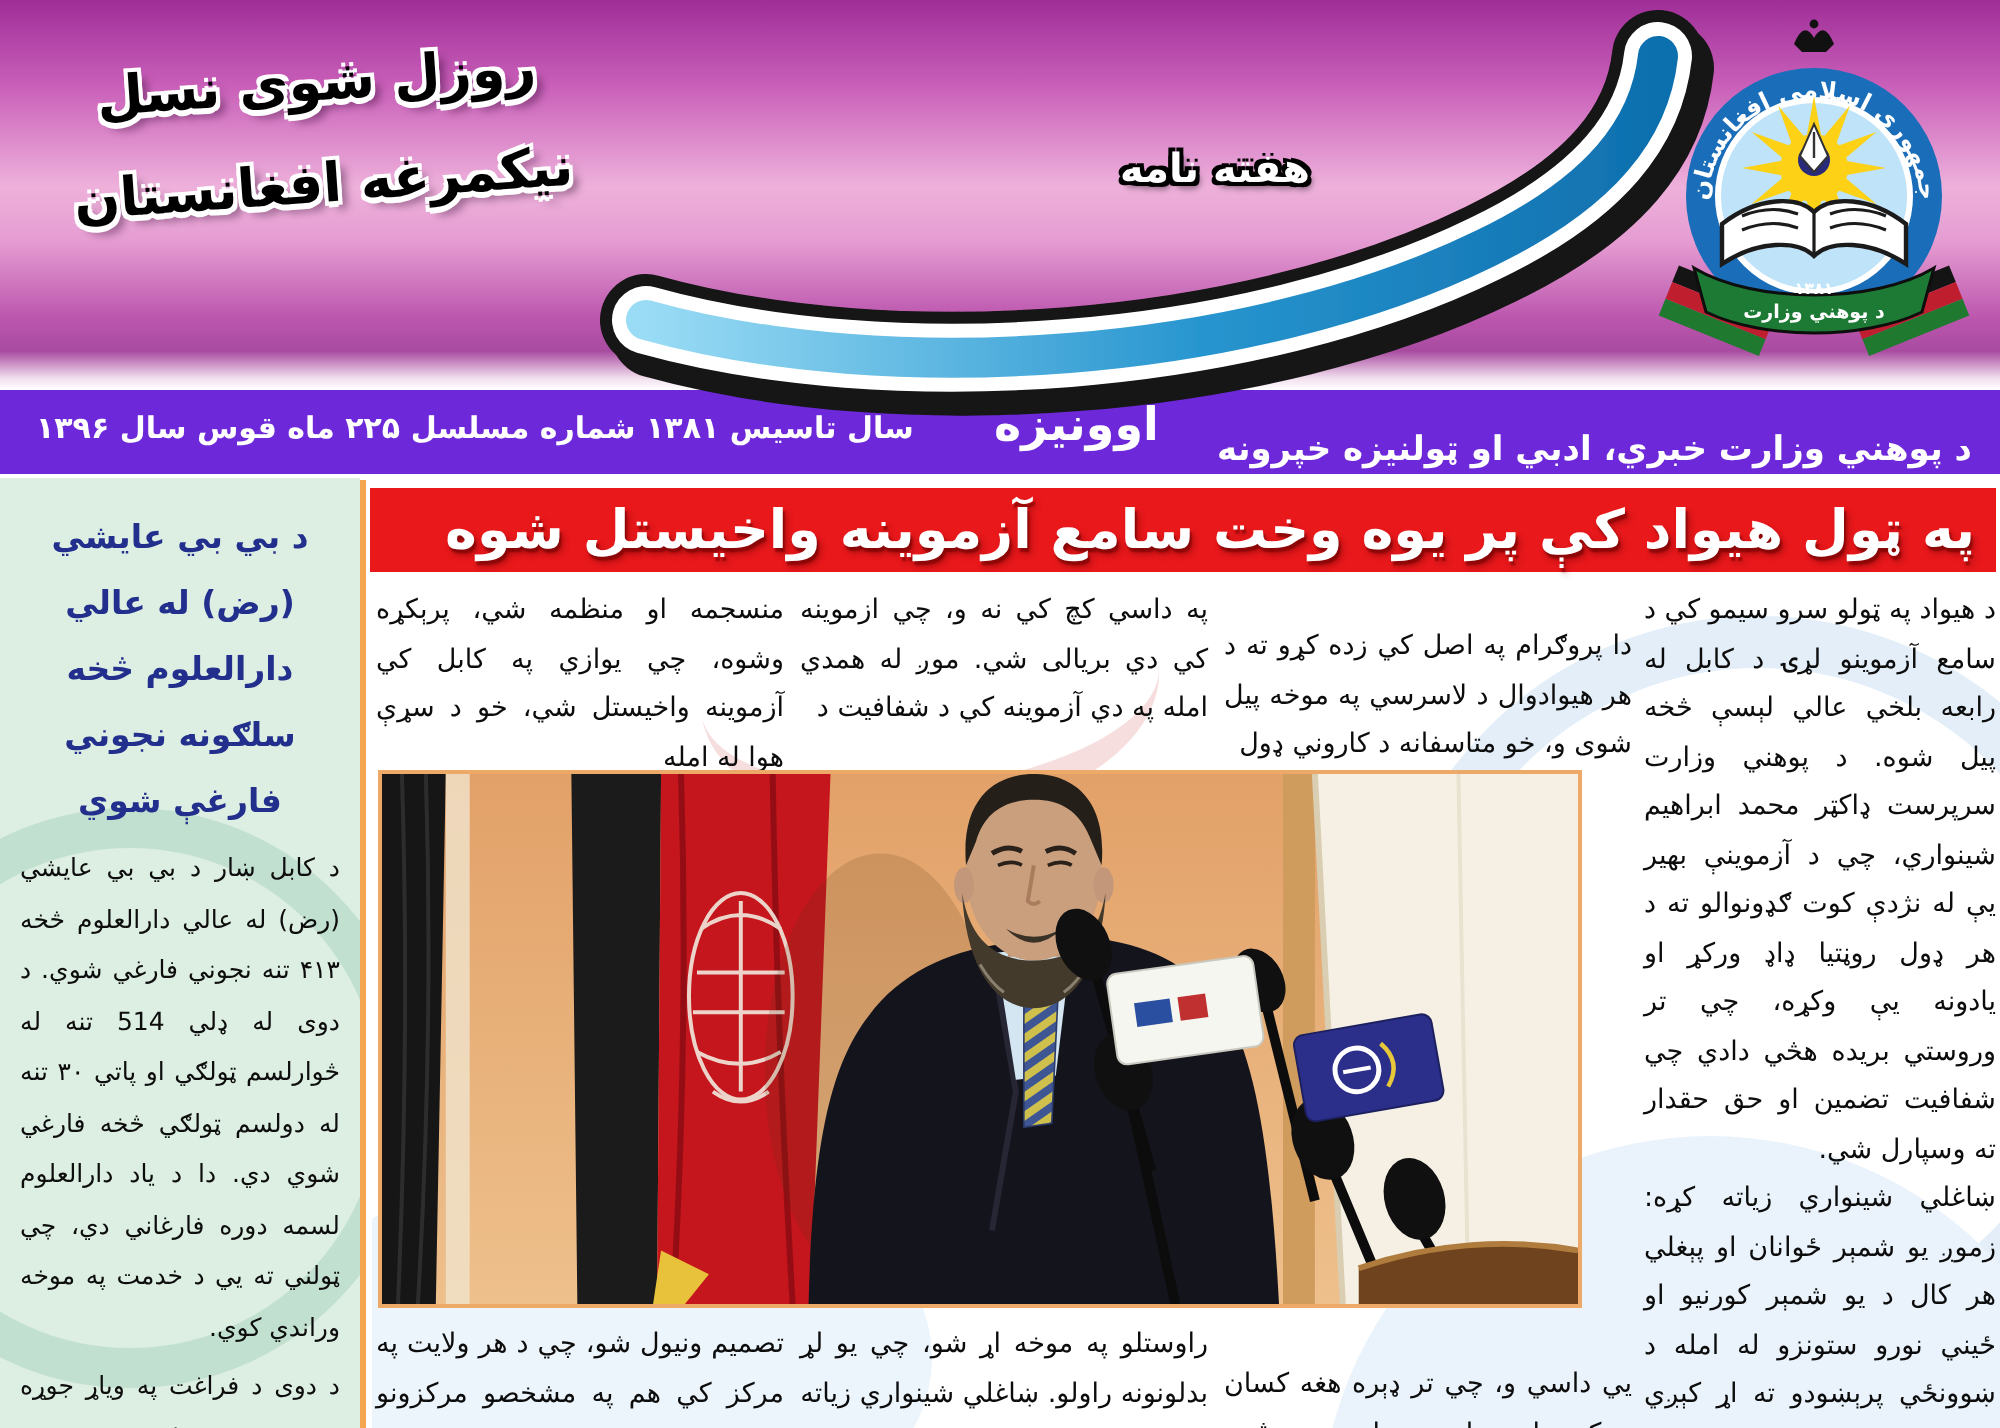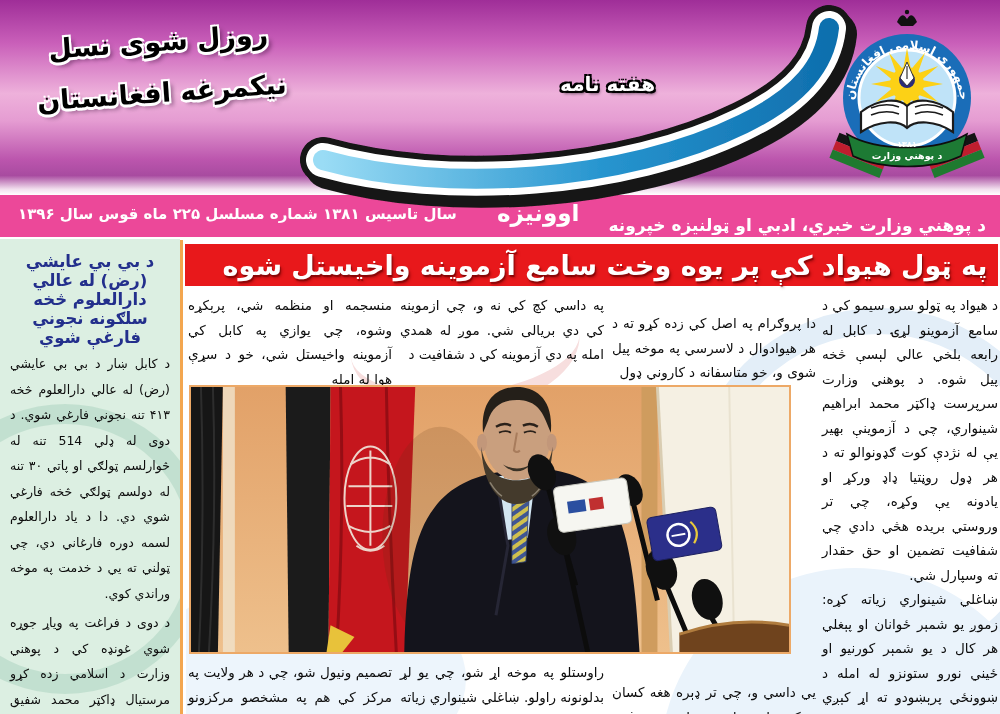--- a/index.html
+++ b/index.html
@@ -15,38 +15,38 @@
     text-shadow:-2px -2px 0 #fff,2px -2px 0 #fff,-2px 2px 0 #fff,2px 2px 0 #fff,
                 0 3px 0 #fff,4px 4px 4px rgba(40,0,40,.45);}
   .slogan .l2{margin-top:24px;}
   .hafta{position:absolute;top:72px;left:560px;z-index:6;font-size:20px;font-weight:bold;color:#fff;
     text-shadow:-2px -2px 0 #000,2px -2px 0 #000,-2px 2px 0 #000,2px 2px 0 #000,2px 3px 3px rgba(0,0,0,.5);}
   .callig{position:absolute;top:0;left:295px;width:565px;height:210px;z-index:5;}
   .logo{position:absolute;top:6px;right:8px;width:170px;height:186px;z-index:6;}
   .logo text,.callig text{font-family:"DejaVu Sans",sans-serif;}
 
   
-  .infobar{position:absolute;top:195px;left:0;width:1000px;height:42px;background:#ec4899;z-index:4;color:#fff;}
+  .infobar{position:absolute;top:195px;left:0;width:1000px;height:42px;background:#6d28d9;z-index:4;color:#fff;}
   .issue{position:absolute;left:18px;top:10px;font-size:15px;font-weight:bold;direction:rtl;}
   .oonize{position:absolute;left:497px;top:5px;font-size:23px;font-weight:bold;}
   .pubdesc{position:absolute;right:14px;top:8px;font-size:17px;font-weight:bold;margin-top:12px;}
 
   
   .redbanner{position:absolute;left:183px;top:242px;width:817px;height:46px;box-sizing:border-box;
     background:#e8181b;border:2px solid #ffffff;display:flex;align-items:center;justify-content:center;z-index:3;padding-left:27px;}
   .redbanner span{color:#fff;font-size:27px;font-weight:bold;
     text-shadow:1px 2px 1px rgba(105,0,0,.6),2px 3px 3px rgba(105,0,0,.4);}
 
   
   .sep{position:absolute;left:180px;top:240px;width:3px;height:474px;background:#f3a64f;z-index:4;}
   .leftcol{position:absolute;left:0;top:239px;width:180px;height:475px;background:#dcefe2;
     overflow:hidden;box-sizing:border-box;}
   .leftcol::after{content:'';position:absolute;left:-80px;bottom:20px;width:250px;height:250px;
     border:20px solid rgba(130,185,160,.28);border-radius:50%;}
-  .leftcol h2{margin:13px 6px 4px;font-size:16.5px;line-height:19px;color:#232f8c;
+  .leftcol h2{margin:13px 6px 4px;font-size:16.5px;line-height:33px;color:#232f8c;
     text-align:center;font-weight:bold;position:relative;z-index:1;}
   .leftcol p{margin:4px 10px 0;font-size:12.5px;line-height:25.5px;text-align:justify;
     color:#0d0d0d;position:relative;z-index:1;}
 
   
   .article{position:absolute;left:186px;top:288px;width:814px;height:426px;overflow:hidden;}
   .wm{position:absolute;z-index:0;}
   .wm1{right:-70px;top:20px;width:330px;height:330px;border:26px solid #e3eef8;border-radius:50%;}
   .wm2{right:-50px;top:280px;width:390px;height:390px;background:#eaf3fb;border-radius:50%;}
   .wm3{right:420px;top:-10px;width:230px;height:115px;border-bottom:18px solid #f7dede;

